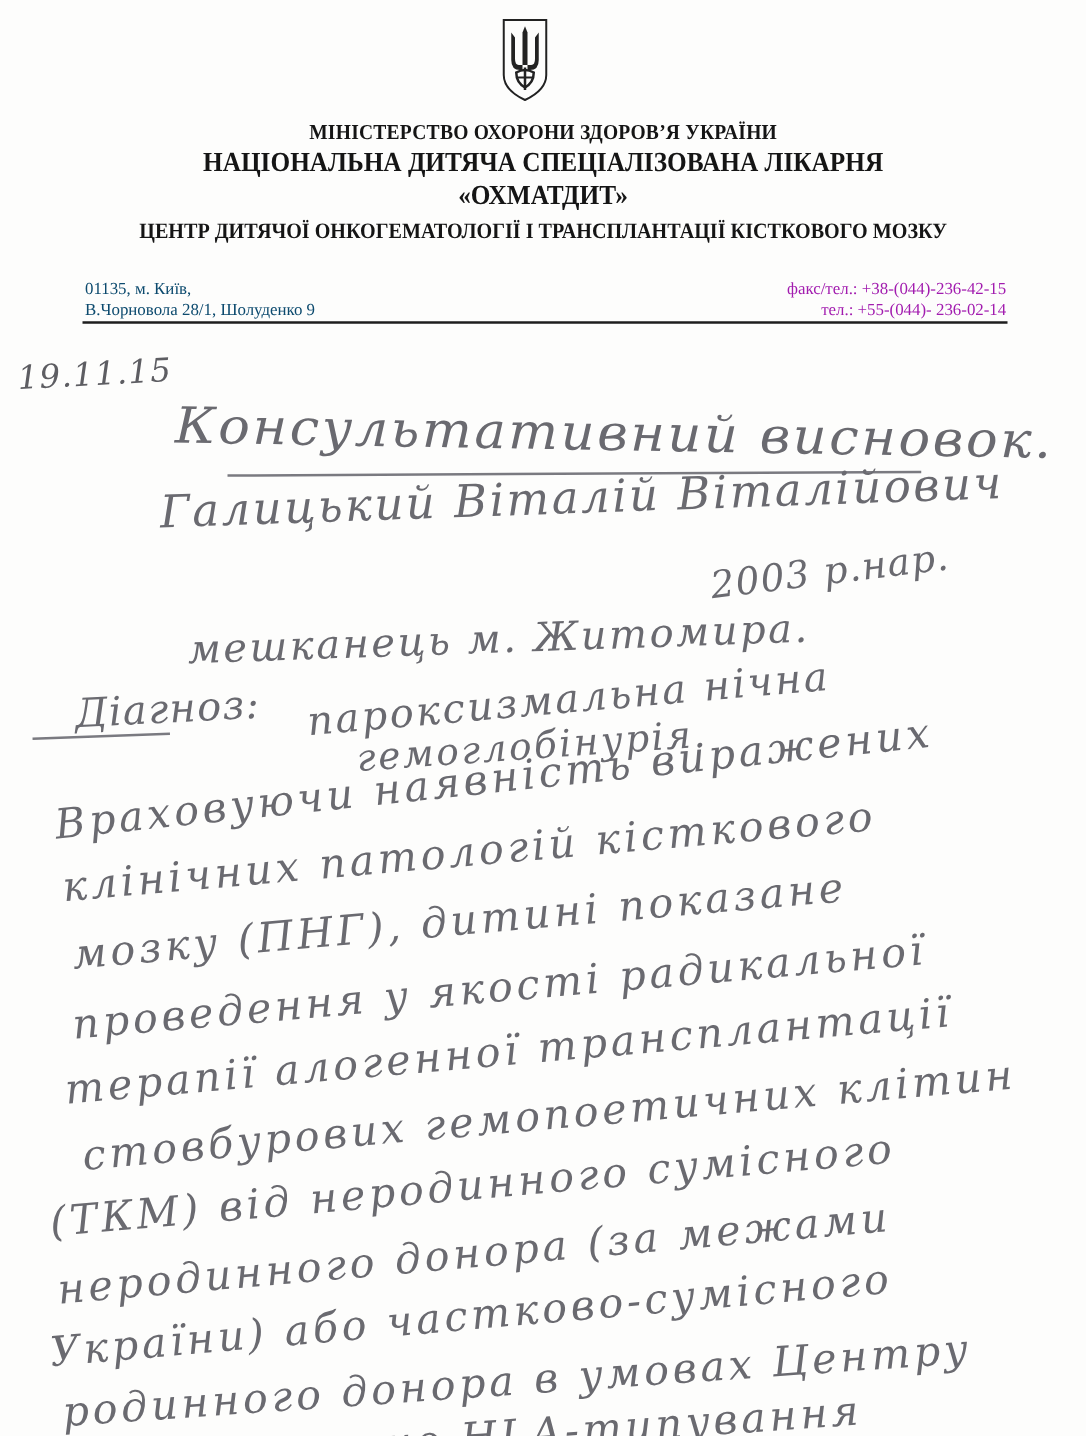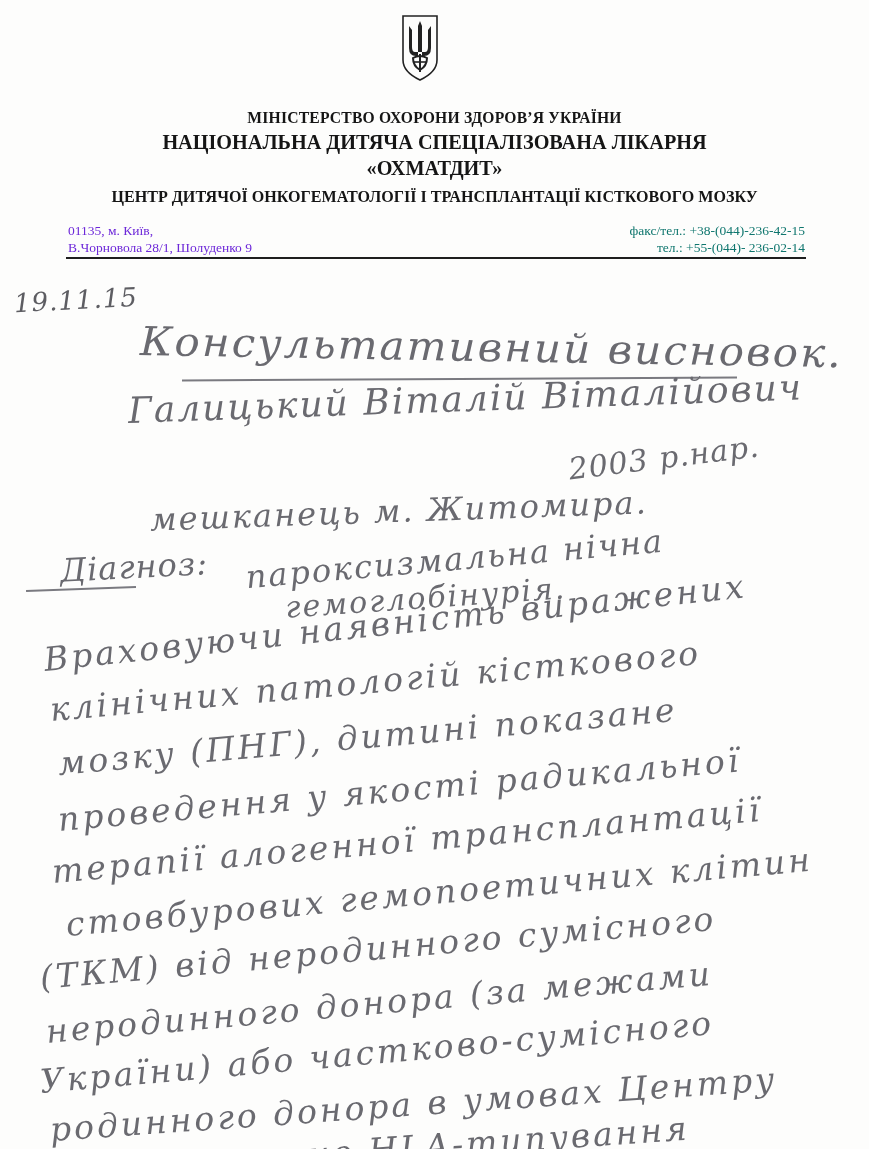--- a/index.html
+++ b/index.html
@@ -29,21 +29,20 @@
     .emblem svg { width: 100%; height: 100%; display: block; }
 
     .header-lines {
       position: absolute;
       left: 0; top: 95px;
       width: 869px;
       text-align: center;
       font-family: "Liberation Serif", serif;
       font-weight: bold;
       color: #151515;
-      margin-top: 12px;
     }
     .h-ministry {
       font-size: 17px;
       letter-spacing: 0.2px;
       line-height: 22px;
       transform: scaleX(0.92);
     }
     .h-hospital {
       font-size: 22px;
       line-height: 26px;
@@ -59,29 +58,29 @@
       line-height: 26px;
       margin-top: 2px;
       transform: scaleX(0.92);
     }
 
     .addr-left {
       position: absolute;
       left: 68px; top: 222px;
       font-size: 13.5px;
       line-height: 17px;
-      color: #6d28d9;
+      color: #0c4a6e;
     }
     .addr-right {
       position: absolute;
       right: 64px; top: 222px;
       font-size: 13.5px;
       line-height: 17px;
       text-align: right;
-      color: #0f766e;
+      color: #a21caf;
     }
     .sep-line {
       position: absolute;
       left: 66px; top: 257px;
       width: 740px; height: 2px;
       background: #1e1e1e;
     }
 
     
     .hw {

